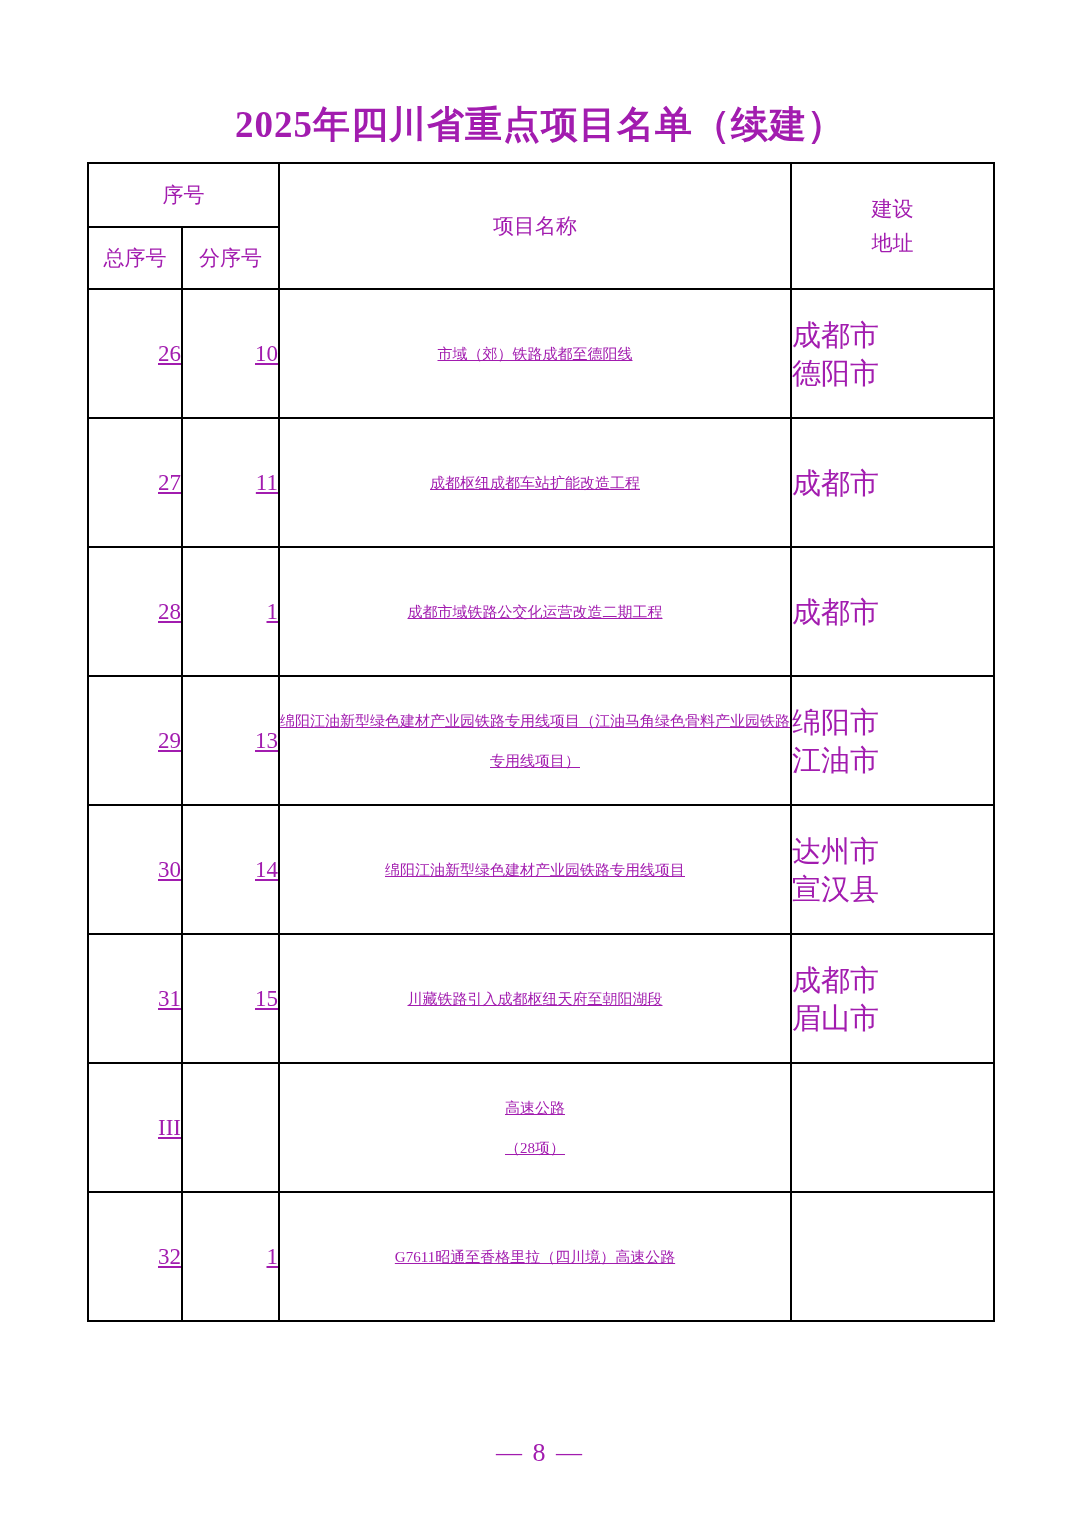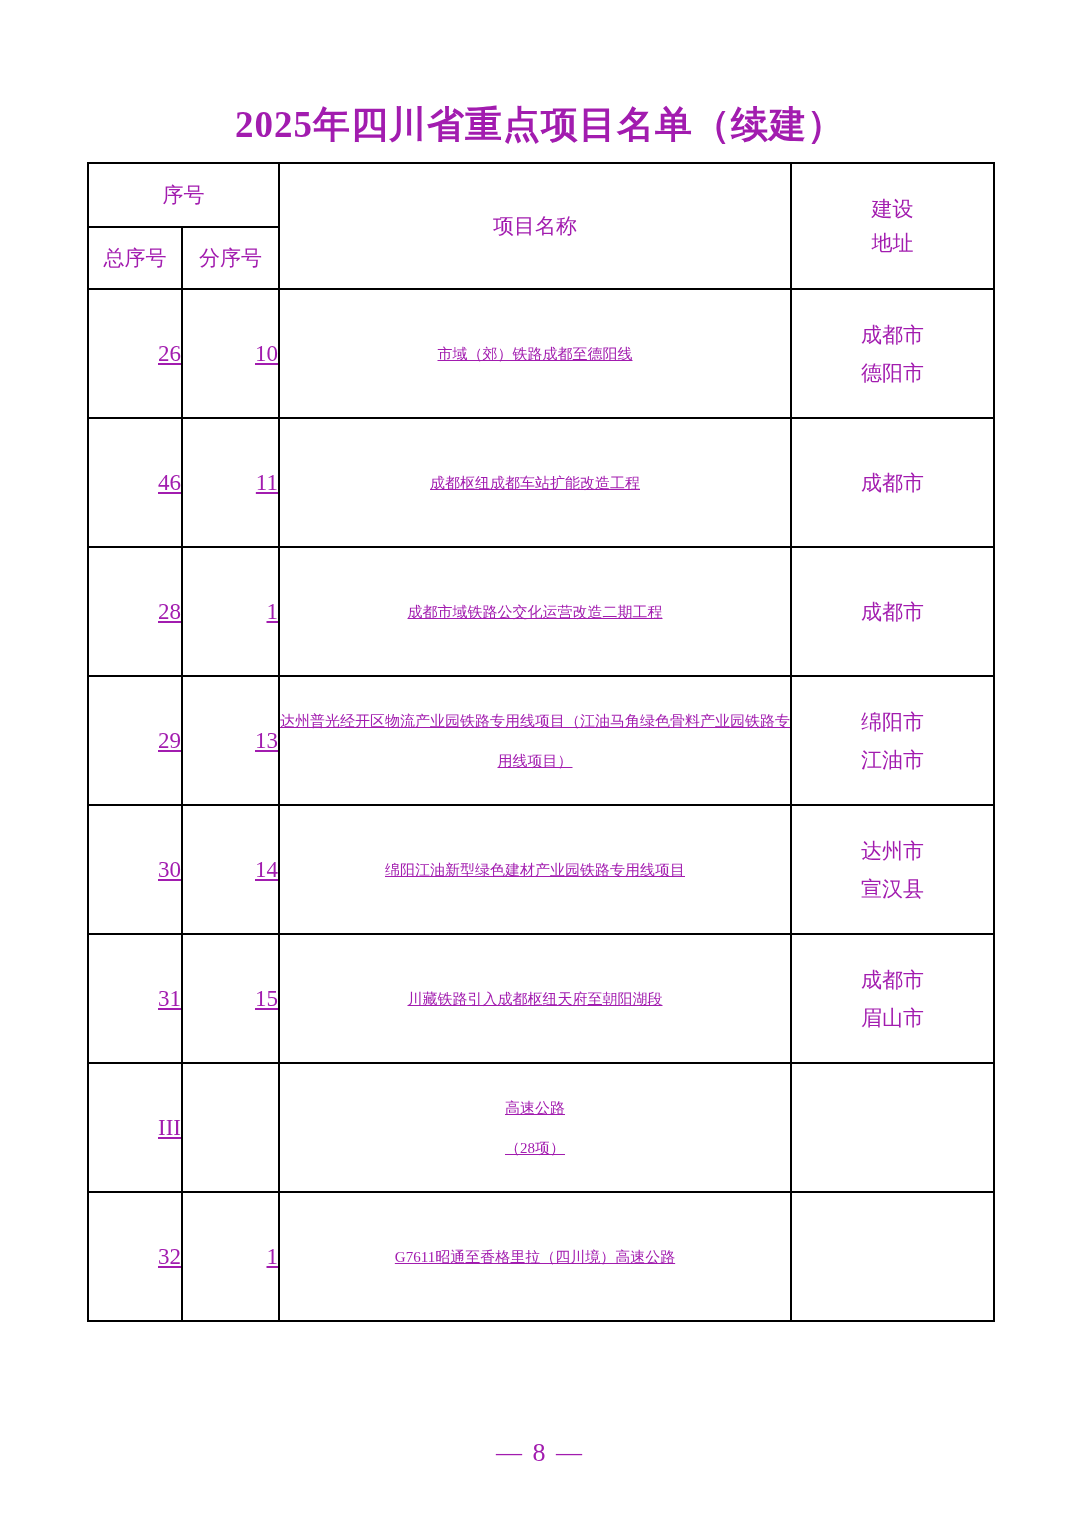--- a/index.html
+++ b/index.html
@@ -59,22 +59,22 @@
   }
   .c-name {
     text-align: center;
     font-size: 15px;
     line-height: 40px;
     padding: 0 2px 0 5px;
     word-break: break-all;
     text-decoration: underline;
   }
   .c-loc {
-    text-align: center;
-    font-size: 21px;
+    text-align: left;
+    font-size: 29px;
     line-height: 38px;
   }
   .page-number {
     position: absolute;
     top: 1438px;
     left: 0;
     width: 100%;
     text-align: center;
     font-size: 26px;
     letter-spacing: 2px;
@@ -110,37 +110,37 @@
     </thead>
     <tbody>
   <tr>
     <td class="c-total">26</td>
     <td class="c-sub">10</td>
     <td class="c-name">市域（郊）铁路成都至德阳线</td>
     <td class="c-loc">成都市<br>德阳市</td>
   </tr>
 
   <tr>
-    <td class="c-total">46</td>
+    <td class="c-total">27</td>
     <td class="c-sub">11</td>
     <td class="c-name">成都枢纽成都车站扩能改造工程</td>
     <td class="c-loc">成都市</td>
   </tr>
 
   <tr>
     <td class="c-total">28</td>
     <td class="c-sub">1</td>
     <td class="c-name">成都市域铁路公交化运营改造二期工程</td>
     <td class="c-loc">成都市</td>
   </tr>
 
   <tr>
     <td class="c-total">29</td>
     <td class="c-sub">13</td>
-    <td class="c-name">达州普光经开区物流产业园铁路专用线项目（江油马角绿色骨料产业园铁路专用线项目）</td>
+    <td class="c-name">绵阳江油新型绿色建材产业园铁路专用线项目（江油马角绿色骨料产业园铁路专用线项目）</td>
     <td class="c-loc">绵阳市<br>江油市</td>
   </tr>
 
   <tr>
     <td class="c-total">30</td>
     <td class="c-sub">14</td>
     <td class="c-name">绵阳江油新型绿色建材产业园铁路专用线项目</td>
     <td class="c-loc">达州市<br>宣汉县</td>
   </tr>
 

